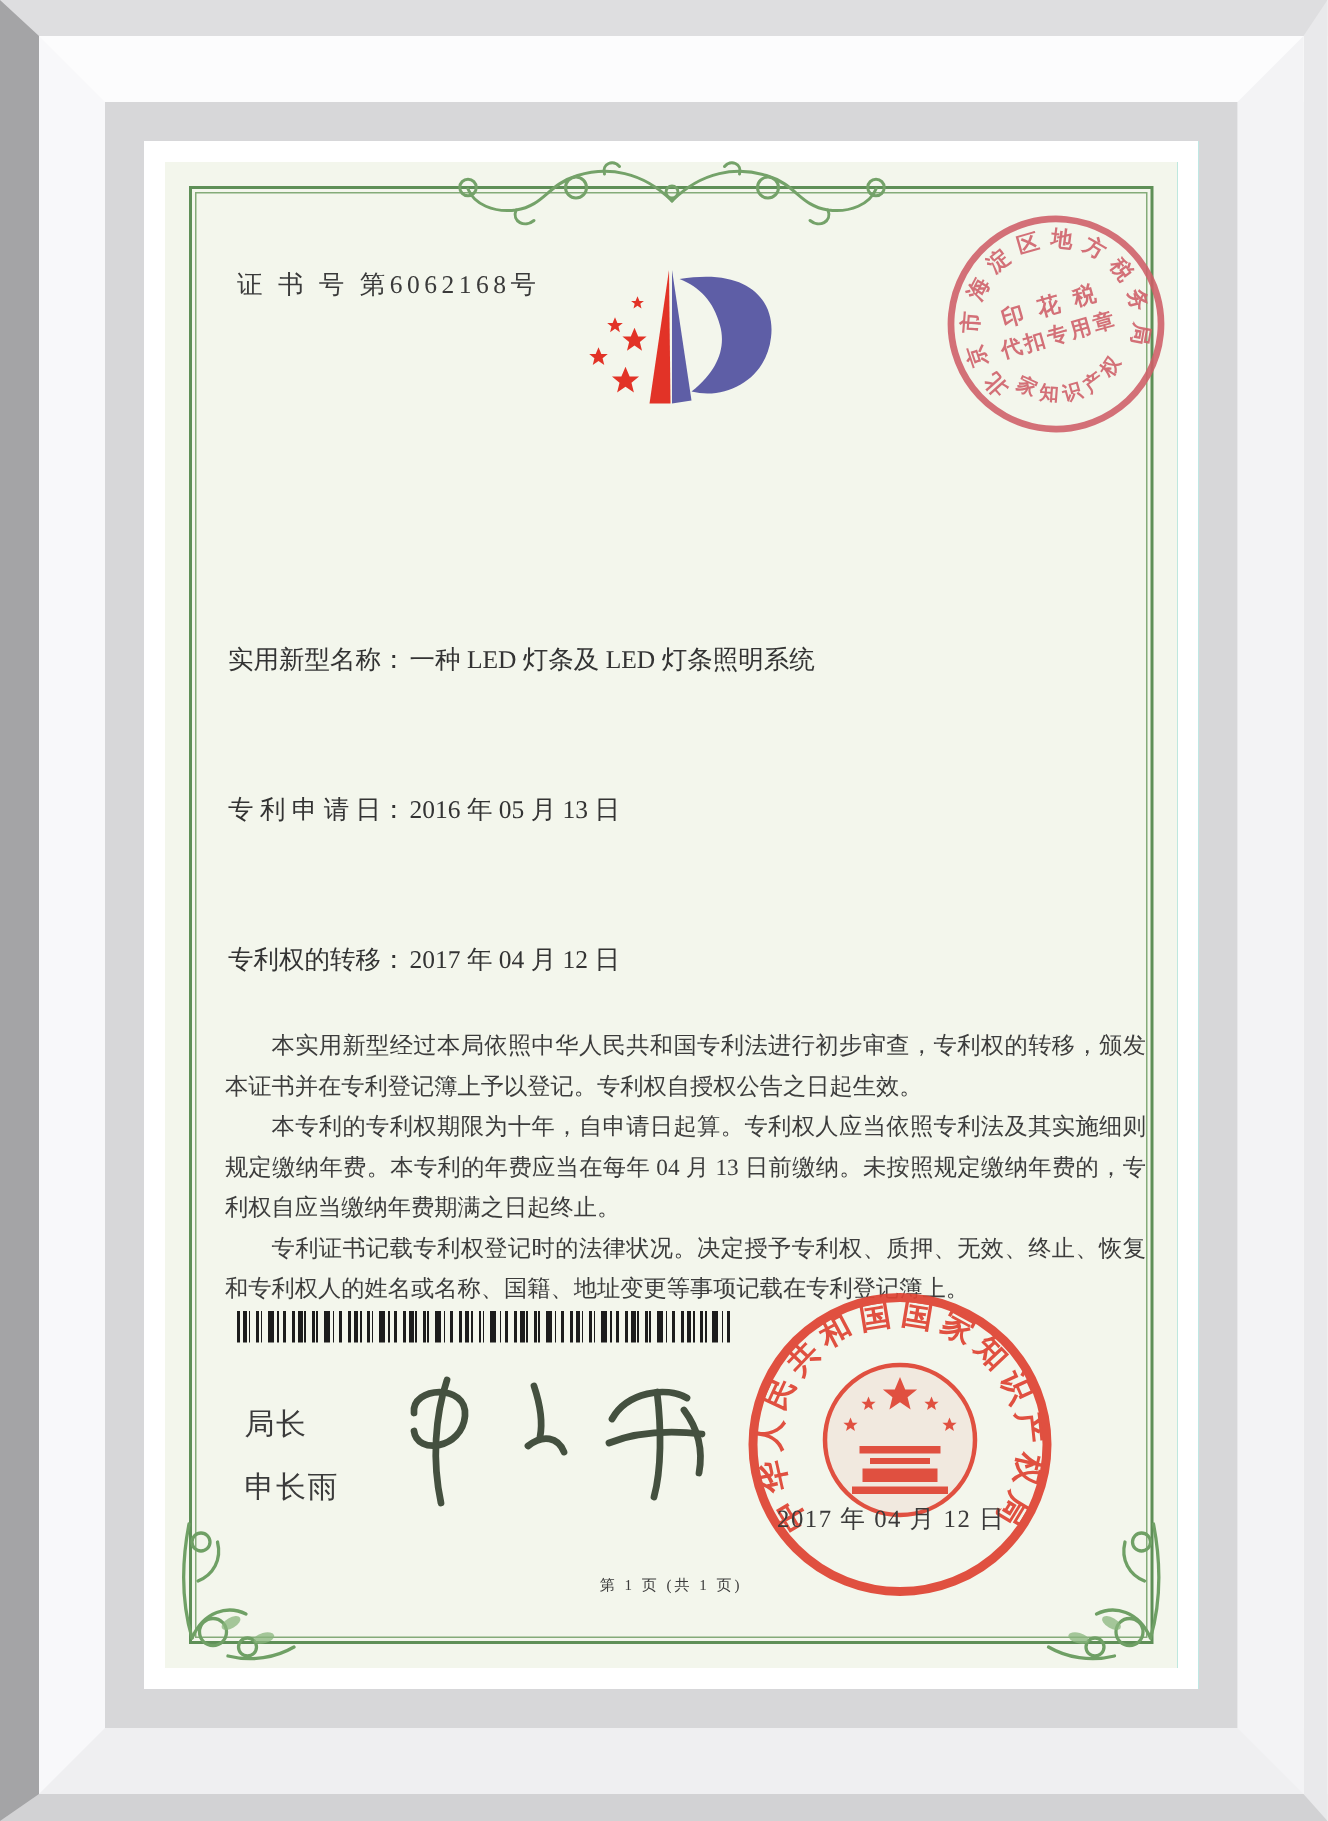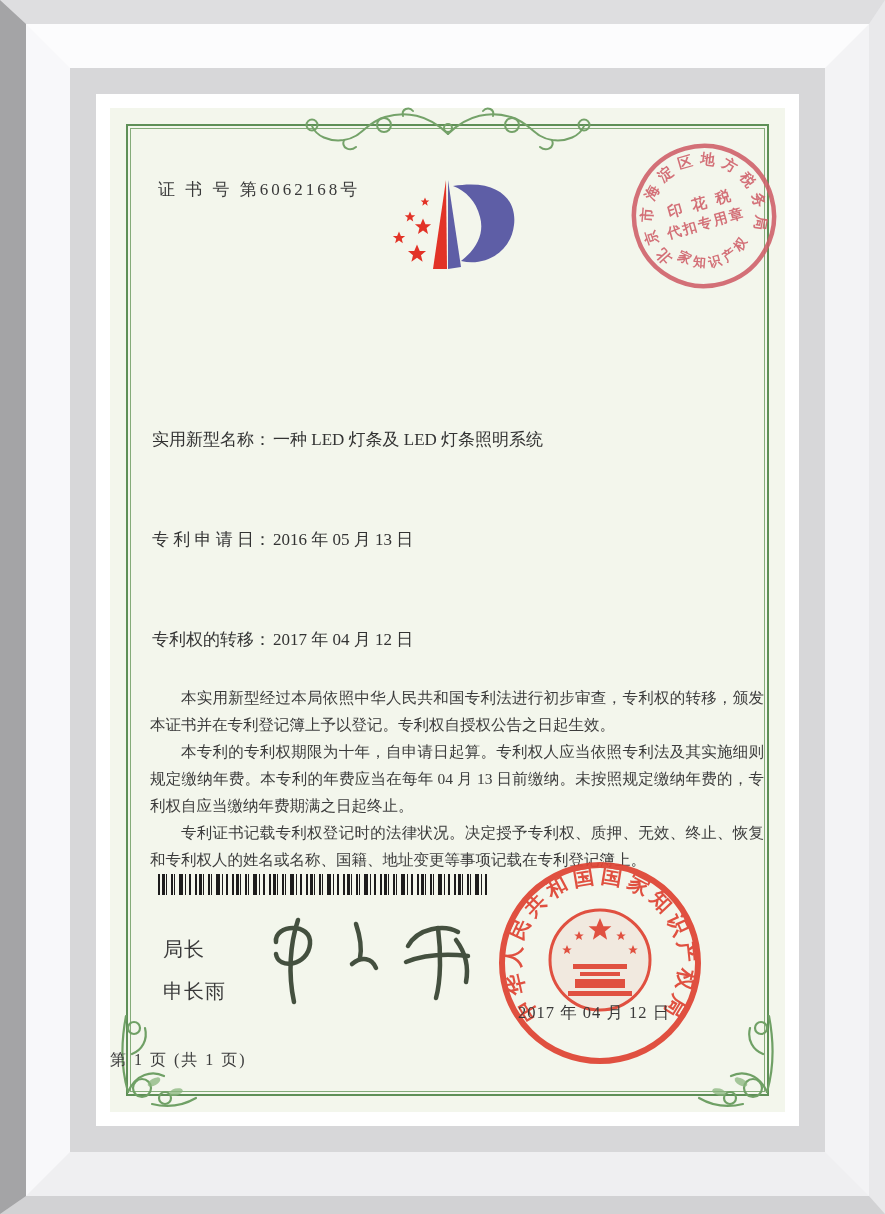--- a/index.html
+++ b/index.html
@@ -48,22 +48,22 @@
 
   .director { position:absolute; left:53px; top:828px; z-index:2; font-size:20px; color:#3b3b3b; }
   .director div { margin-bottom:15px; letter-spacing:1px; }
 
   .signature { position:absolute; left:150px; top:796px; z-index:2; }
 
   .seal { position:absolute; left:385px; top:750px; width:210px; height:210px; z-index:2; opacity:0.93; }
   .seal-date { position:absolute; left:408px; top:894px; width:220px; z-index:3;
                font-size:16.5px; color:#3a3a3a; letter-spacing:1px; }
 
-  .footer { position:absolute; left:0; right:0; top:942px; z-index:2;
-            font-size:16px; letter-spacing:2px; color:#3c3c3c; }
+  .footer { position:absolute; left:0; right:0; top:942px; text-align:center; z-index:2;
+            font-size:10px; letter-spacing:2px; color:#3c3c3c; }
 
   .tax-stamp { position:absolute; left:514px; top:28px; width:160px; height:160px; z-index:3; opacity:0.88; }
 
   .ornament-top { position:absolute; left:50%; top:-4px; transform:translateX(-50%); z-index:2; }
   .corner-bl { position:absolute; left:2px; bottom:0px; z-index:2; }
   .corner-br { position:absolute; right:2px; bottom:0px; z-index:2; transform:scaleX(-1); }
 </style>
 </head>
 <body>
 

